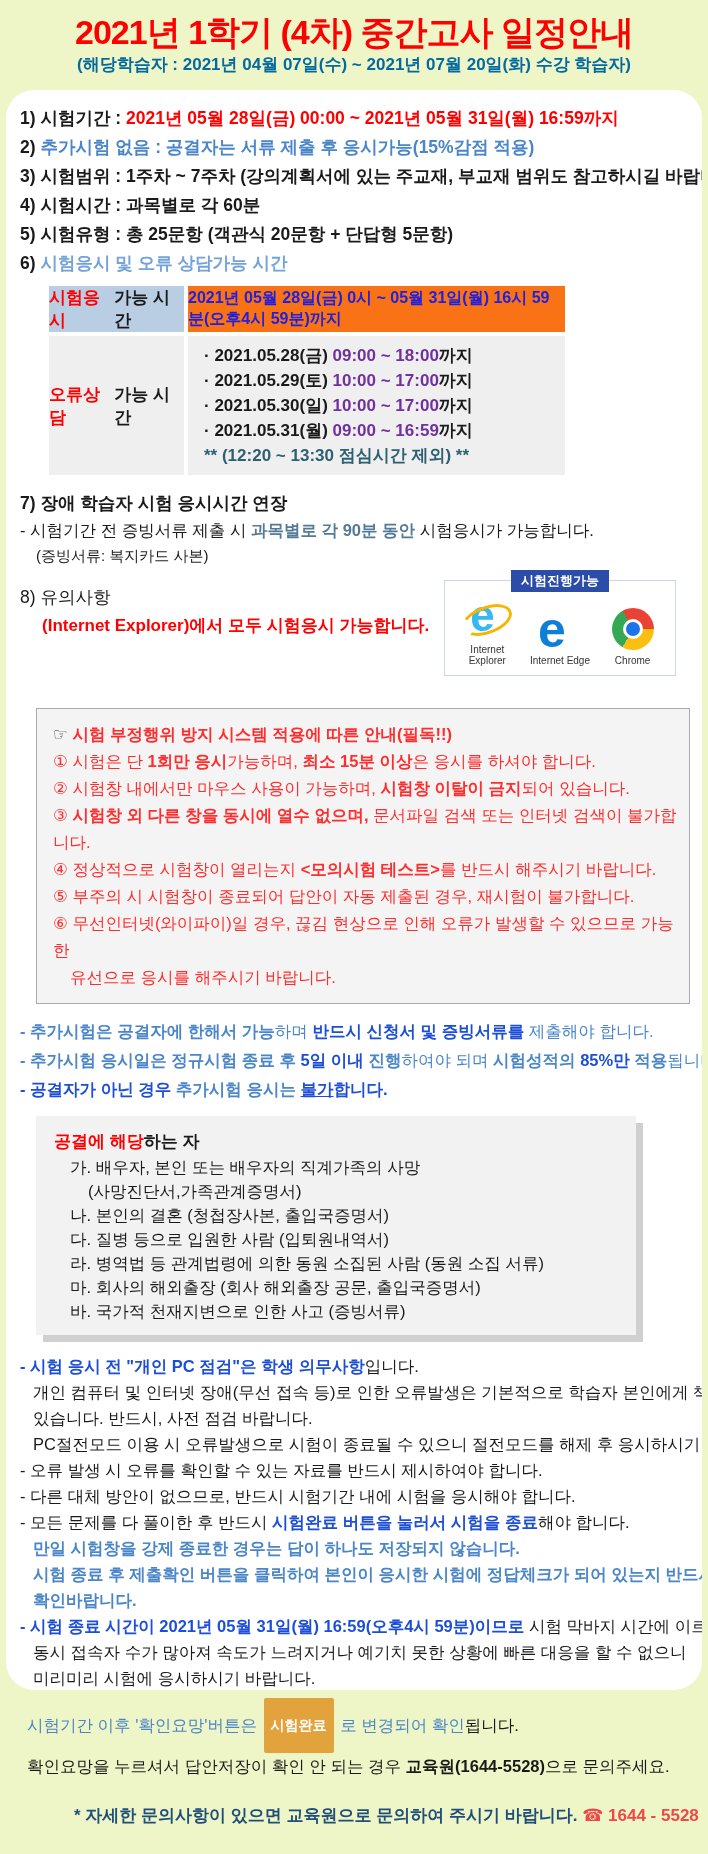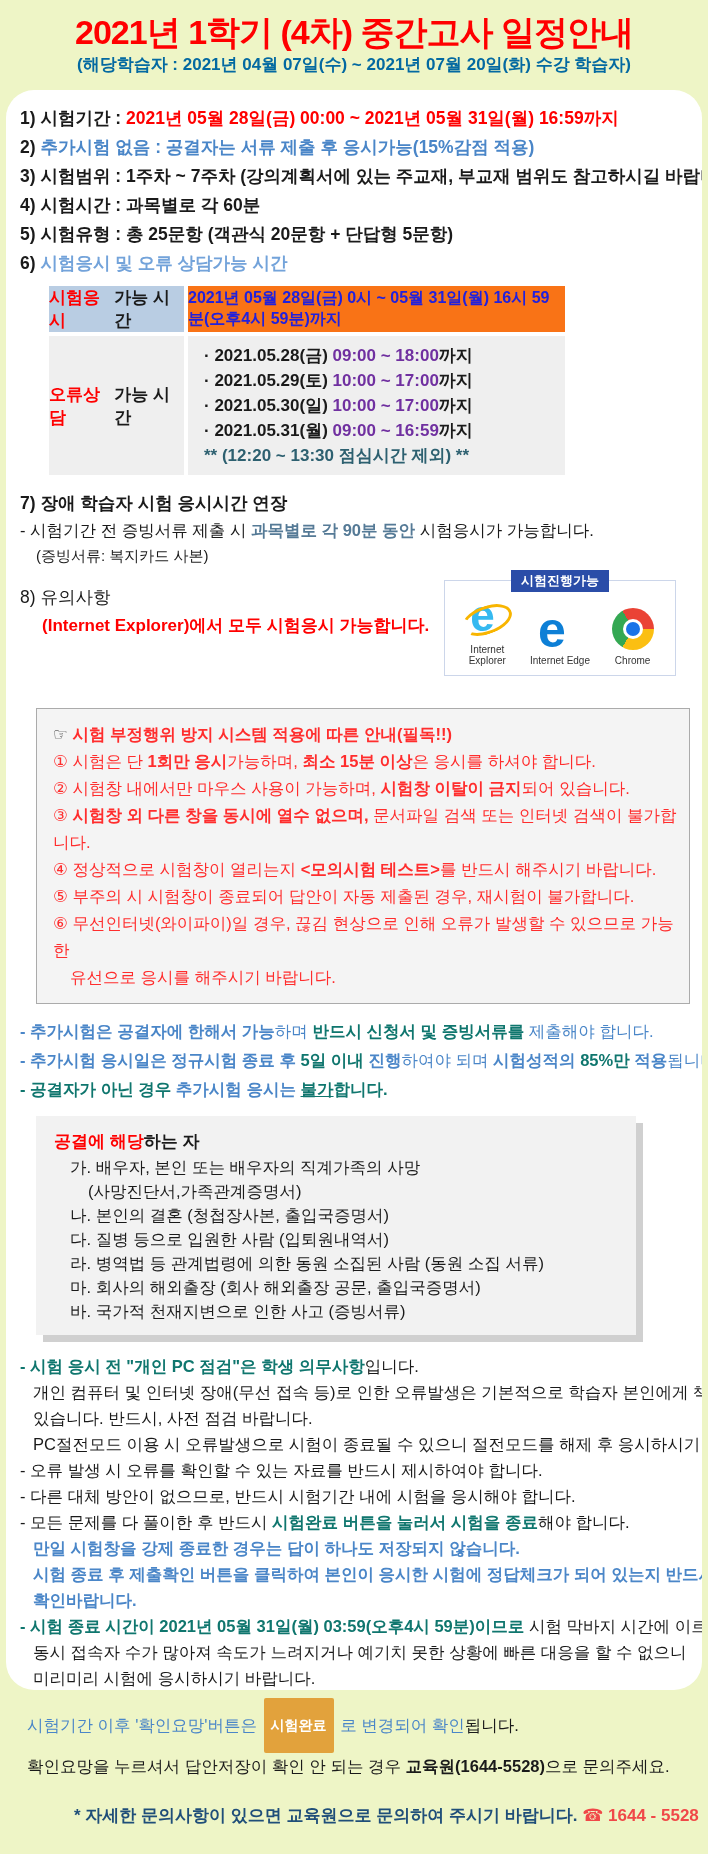--- a/index.html
+++ b/index.html
@@ -4,21 +4,21 @@
 <style>
   html,body{margin:0;padding:0;}
   body{
     width:708px;height:1854px;background:#eef5c6;overflow:hidden;
     font-family:"Liberation Sans","DejaVu Sans",sans-serif;color:#1a1a1a;
     position:relative;
   }
   .b{font-weight:bold}
   .u{text-decoration:underline}
   .r1{color:#ff0000}
-  .r2{color:#0f766e}
+  .r2{color:#1d4ed8}
   .rw{color:#ff2d2d}
   .bl{color:#4a86c8}
   .bl2{color:#73a3da}
   .pu{color:#7030a0}
   .tb{color:#2121dd}
   .te{color:#2d6070}
   .gb{color:#557a96}
   .k{color:#1a1a1a}
 
   .hd{padding-top:12px;text-align:center}
@@ -221,21 +221,21 @@
     <div><span class="r2 b">- 시험 응시 전 "개인 PC 점검"은 학생 의무사항</span><span class="k">입니다.</span></div>
     <div class="ind"><span class="k">개인 컴퓨터 및 인터넷 장애(무선 접속 등)로 인한 오류발생은 기본적으로 학습자 본인에게 책임이</span></div>
     <div class="ind"><span class="k">있습니다. 반드시, 사전 점검 바랍니다.</span></div>
     <div class="ind"><span class="k">PC절전모드 이용 시 오류발생으로 시험이 종료될 수 있으니 절전모드를 해제 후 응시하시기 바랍니다.</span></div>
     <div><span class="k">- 오류 발생 시 오류를 확인할 수 있는 자료를 반드시 제시하여야 합니다.</span></div>
     <div><span class="k">- 다른 대체 방안이 없으므로, 반드시 시험기간 내에 시험을 응시해야 합니다.</span></div>
     <div><span class="k">- 모든 문제를 다 풀이한 후 반드시 </span><span class="r2 b">시험완료 버튼을 눌러서 시험을 종료</span><span class="k">해야 합니다.</span></div>
     <div class="ind"><span class="bl b">만일 시험창을 강제 종료한 경우는 답이 하나도 저장되지 않습니다.</span></div>
     <div class="ind"><span class="bl b">시험 종료 후 제출확인 버튼을 클릭하여 본인이 응시한 시험에 정답체크가 되어 있는지 반드시</span></div>
     <div class="ind"><span class="bl b">확인바랍니다.</span></div>
-    <div><span class="r2 b">- 시험 종료 시간이 2021년 05월 31일(월) 03:59(오후4시 59분)이므로 </span><span class="k">시험 막바지 시간에 이르면</span></div>
+    <div><span class="r2 b">- 시험 종료 시간이 2021년 05월 31일(월) 16:59(오후4시 59분)이므로 </span><span class="k">시험 막바지 시간에 이르면</span></div>
     <div class="ind"><span class="k">동시 접속자 수가 많아져 속도가 느려지거나 예기치 못한 상황에  빠른 대응을 할 수 없으니</span></div>
     <div class="ind"><span class="k">미리미리 시험에 응시하시기 바랍니다.</span></div>
 
   </div>
 
 </div>
 
 <div class="after">
   <div>
     <span class="bl">시험기간 이후 '확인요망'버튼은 </span><span class="chip chip-orange">시험완료</span><span class="bl"> 로 변경되어 확인</span><span>됩니다.</span>

